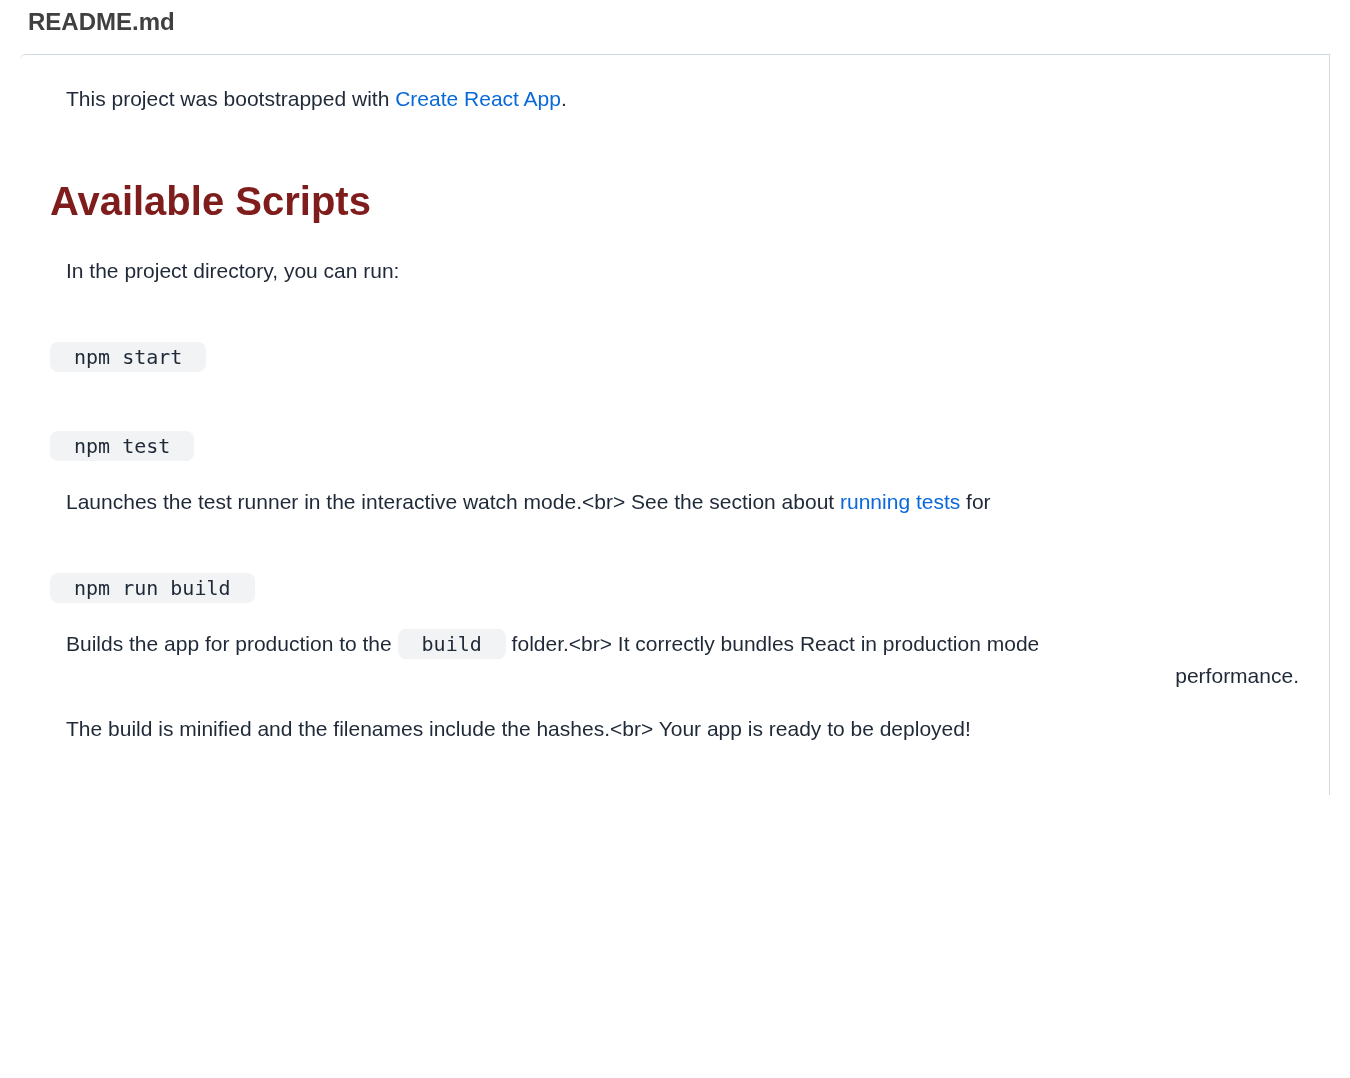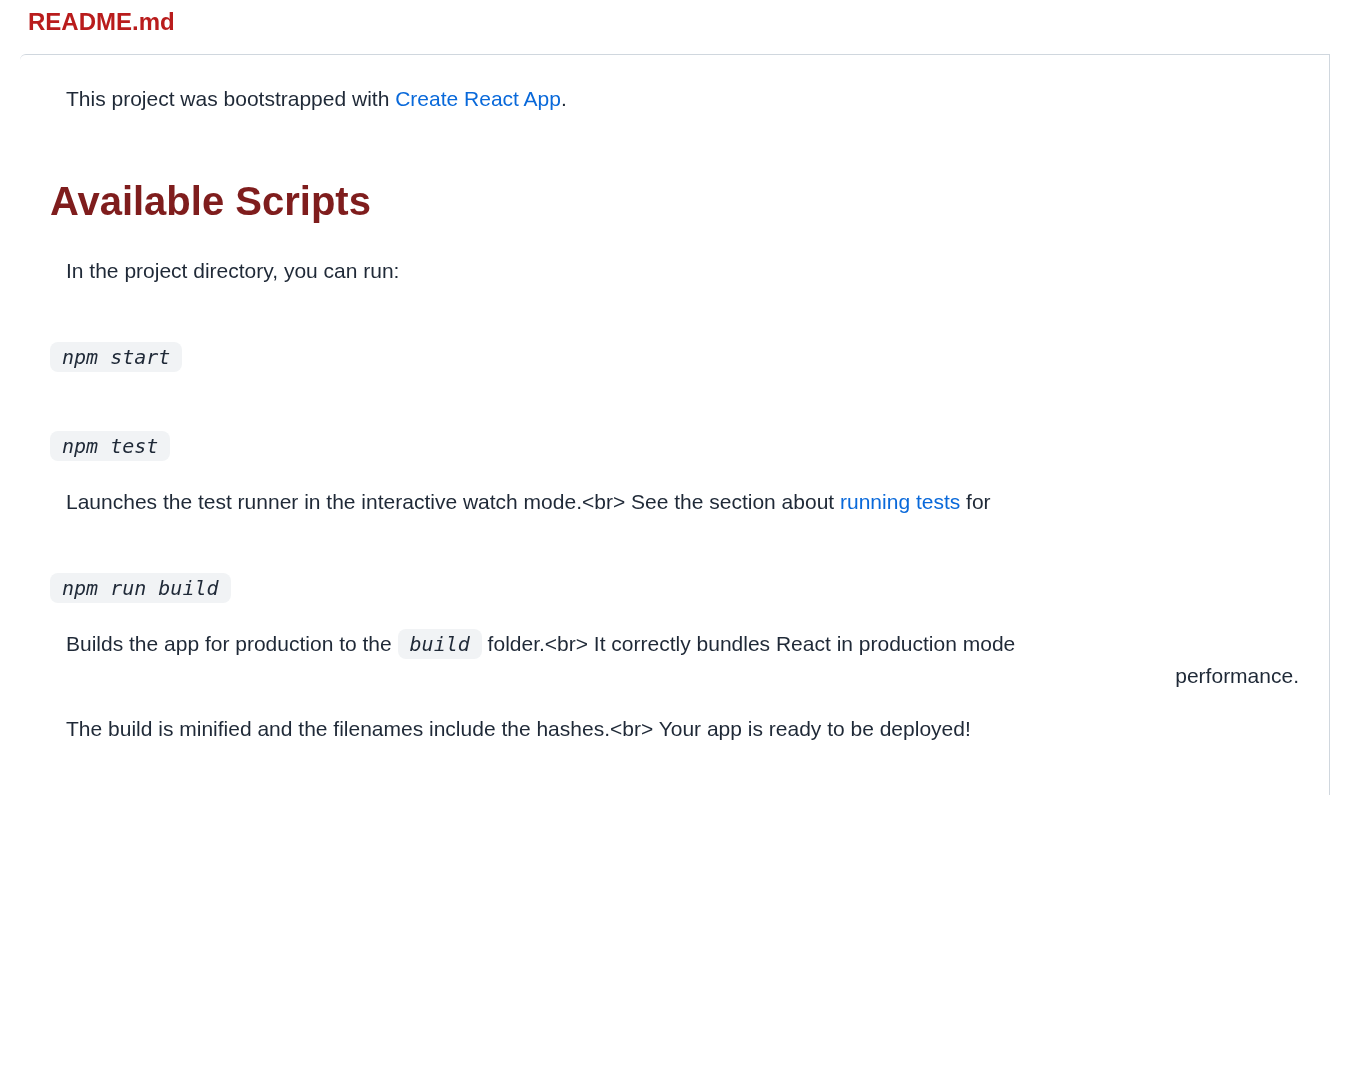--- a/index.html
+++ b/index.html
@@ -12,21 +12,21 @@
     font-size: 21px;
     line-height: 1.5;
     width: 1350px;
   }
   .container {
     padding: 0 20px 0 20px;
   }
   .file-title {
     font-weight: 600;
     font-size: 24px;
-    color: #b91c1c;
+    color: #404040;
     margin: 4px 0 14px 8px;
   }
   .readme-box {
     border: 1px solid #d0d7de;
     border-left: none;
     border-bottom: none;
     border-radius: 6px 0 0 0;
     padding: 28px 30px 28px 30px;
     overflow: hidden;
     white-space: nowrap;
@@ -46,25 +46,24 @@
     color: #7f1d1d;
     border-bottom: none;
   }
   h3.code-h {
     margin: 52px 0 22px 0;
     font-weight: 400;
   }
   code.inline {
     font-family: ui-monospace, SFMono-Regular, "SF Mono", Menlo, Consolas, monospace;
     background: #f1f3f5;
-    padding: 3px 12px;
+    padding: 3px 24px;
     border-radius: 8px;
     font-size: 20px;
     color: #1f2937;
-    font-style: italic;
   }
   .para {
     margin: 0 0 22px 0;
   }
 </style>
 </head>
 <body>
 
 <div class="container">
   <div class="file-title">README.md</div>

